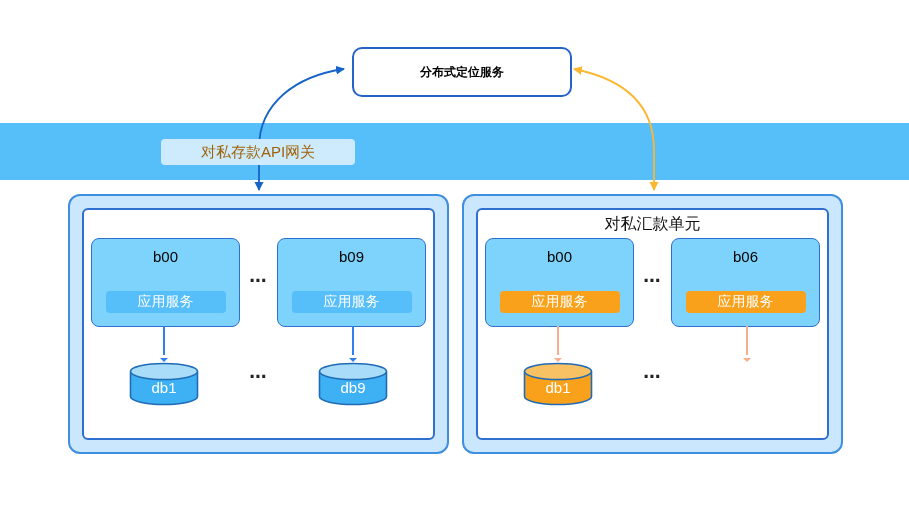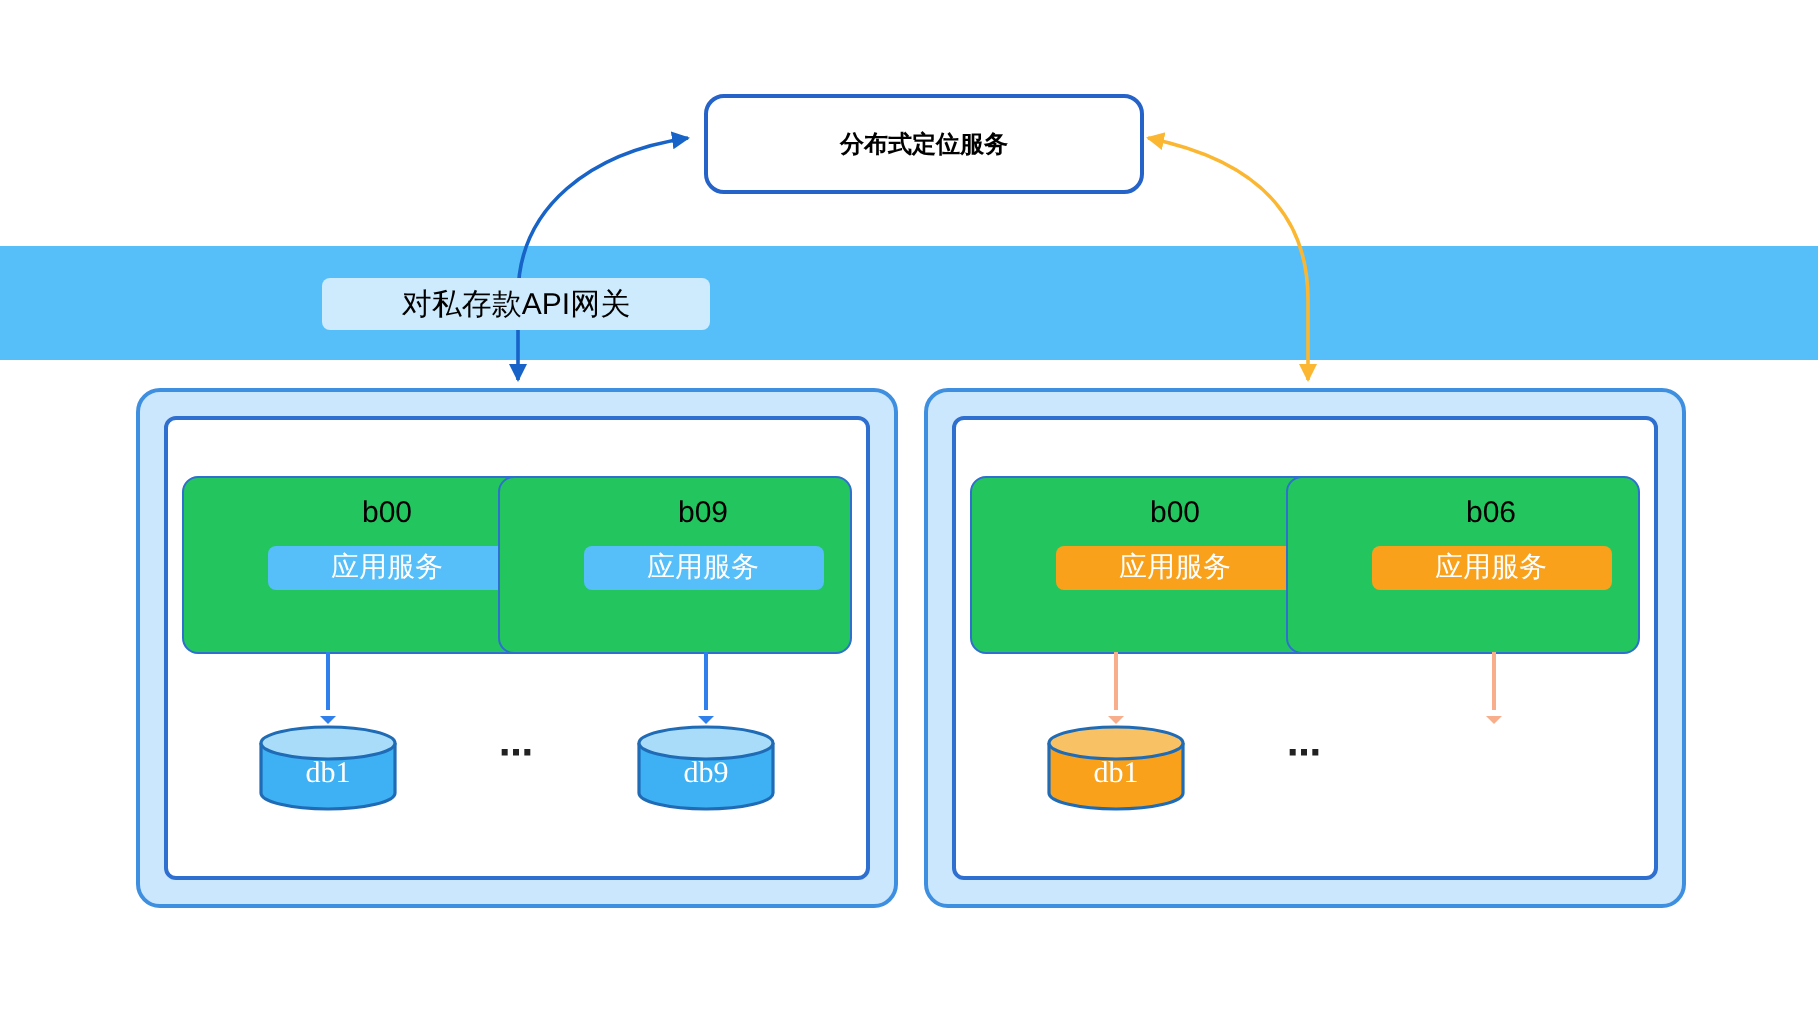--- a/index.html
+++ b/index.html
@@ -14,49 +14,49 @@
   
   .top-box{
     position:absolute;left:352px;top:47px;width:216px;height:46px;z-index:4;
     background:#ffffff;border:2.5px solid #2563C9;border-radius:10px;
     display:flex;align-items:center;justify-content:center;
   }
   .top-box span{font-size:12px;font-weight:bold;color:#000;}
   
   .gw{
     position:absolute;top:139px;height:26px;z-index:4;background:#CDEBFD;border-radius:4px;
-    display:flex;align-items:center;justify-content:center;font-size:15px;color:#000000;
+    display:flex;align-items:center;justify-content:center;font-size:15px;color:#a16207;
   }
   .gw-left{left:161px;width:194px;}
   .gw-right{left:568px;width:186px;}
   
   .unit{
     position:absolute;top:194px;width:377px;height:256px;z-index:2;
     background:#CBE7FD;border:2px solid #3F8FE0;border-radius:12px;
   }
   .unit-left{left:68px;}
   .unit-right{left:462px;}
   .unit-inner{
     position:absolute;left:12px;right:12px;top:12px;bottom:12px;
     background:#ffffff;border:2px solid #2F6FD0;border-radius:6px;
   }
   .unit-title{
     position:absolute;left:0;right:0;top:4px;text-align:center;
     font-size:16px;font-weight:500;color:#111;
   }
   .node{
     position:absolute;top:28px;width:147px;height:87px;
-    background:#22c55e;border:1.6px solid #2F6FD0;border-radius:8px;
-    display:flex;flex-direction:column;align-items:center;padding-left:28px;
+    background:#7dd3fc;border:1.6px solid #2F6FD0;border-radius:8px;
+    display:flex;flex-direction:column;align-items:center;
   }
   .node-a{left:7px;}
   .node-b{right:7px;}
   .node-name{margin-top:9px;font-size:15px;color:#000;}
   .pill{
-    margin-top:8px;width:120px;height:22px;border-radius:4px;
+    margin-top:26px;width:120px;height:22px;border-radius:4px;
     display:flex;align-items:center;justify-content:center;
     font-size:14px;color:#fff;
   }
   .theme-blue .pill{background:#56BEF9;}
   .theme-orange .pill{background:#F9A11B;}
   .dots{
     position:absolute;left:50%;transform:translateX(-50%);
     font-size:17px;font-weight:bold;color:#222;line-height:17px;letter-spacing:1px;
   }
   .nodes-dots{top:62px;}
@@ -78,21 +78,21 @@
   .cyl-a{left:45px;}
   .cyl-b{right:45px;}
   .cyl svg{position:absolute;left:0;top:0;}
   .cyl-shape{stroke:#1F6BB5;stroke-width:1.6;}
   .theme-blue .cyl-body{fill:#3EB1F5;}
   .theme-blue .cyl-cap{fill:#A8DCF8;}
   .theme-orange .cyl-body{fill:#F9A11B;}
   .theme-orange .cyl-cap{fill:#F8C163;}
   .cyl-label{
     position:absolute;left:0;right:0;top:17px;text-align:center;
-    font-size:15px;color:#fff;font-family:Liberation Serif, serif;
+    font-size:15px;color:#fff;
   }
 </style>
 </head>
 <body>
 
 <div class="canvas">
 
   <div class="band"></div>
 
   <svg class="overlay" width="909" height="508" viewBox="0 0 909 508">
@@ -151,20 +151,21 @@
           <path class="cyl-shape cyl-body" d="M1.5,9.5 v25 a33.5,8 0 0 0 67,0 v-25"></path>
           <ellipse class="cyl-shape cyl-cap" cx="35" cy="9.5" rx="33.5" ry="8"></ellipse>
         </svg>
         <span class="cyl-label">db9</span>
       </div>
     </div>
   </div>
 
   <div class="unit unit-right theme-orange">
     <div class="unit-inner">
+      <div class="unit-title">对私汇款单元</div>
 
       <div class="node node-a">
         <div class="node-name">b00</div>
         <div class="pill">应用服务</div>
       </div>
       <div class="dots nodes-dots">⋯</div>
       <div class="node node-b">
         <div class="node-name">b06</div>
         <div class="pill">应用服务</div>
       </div>

